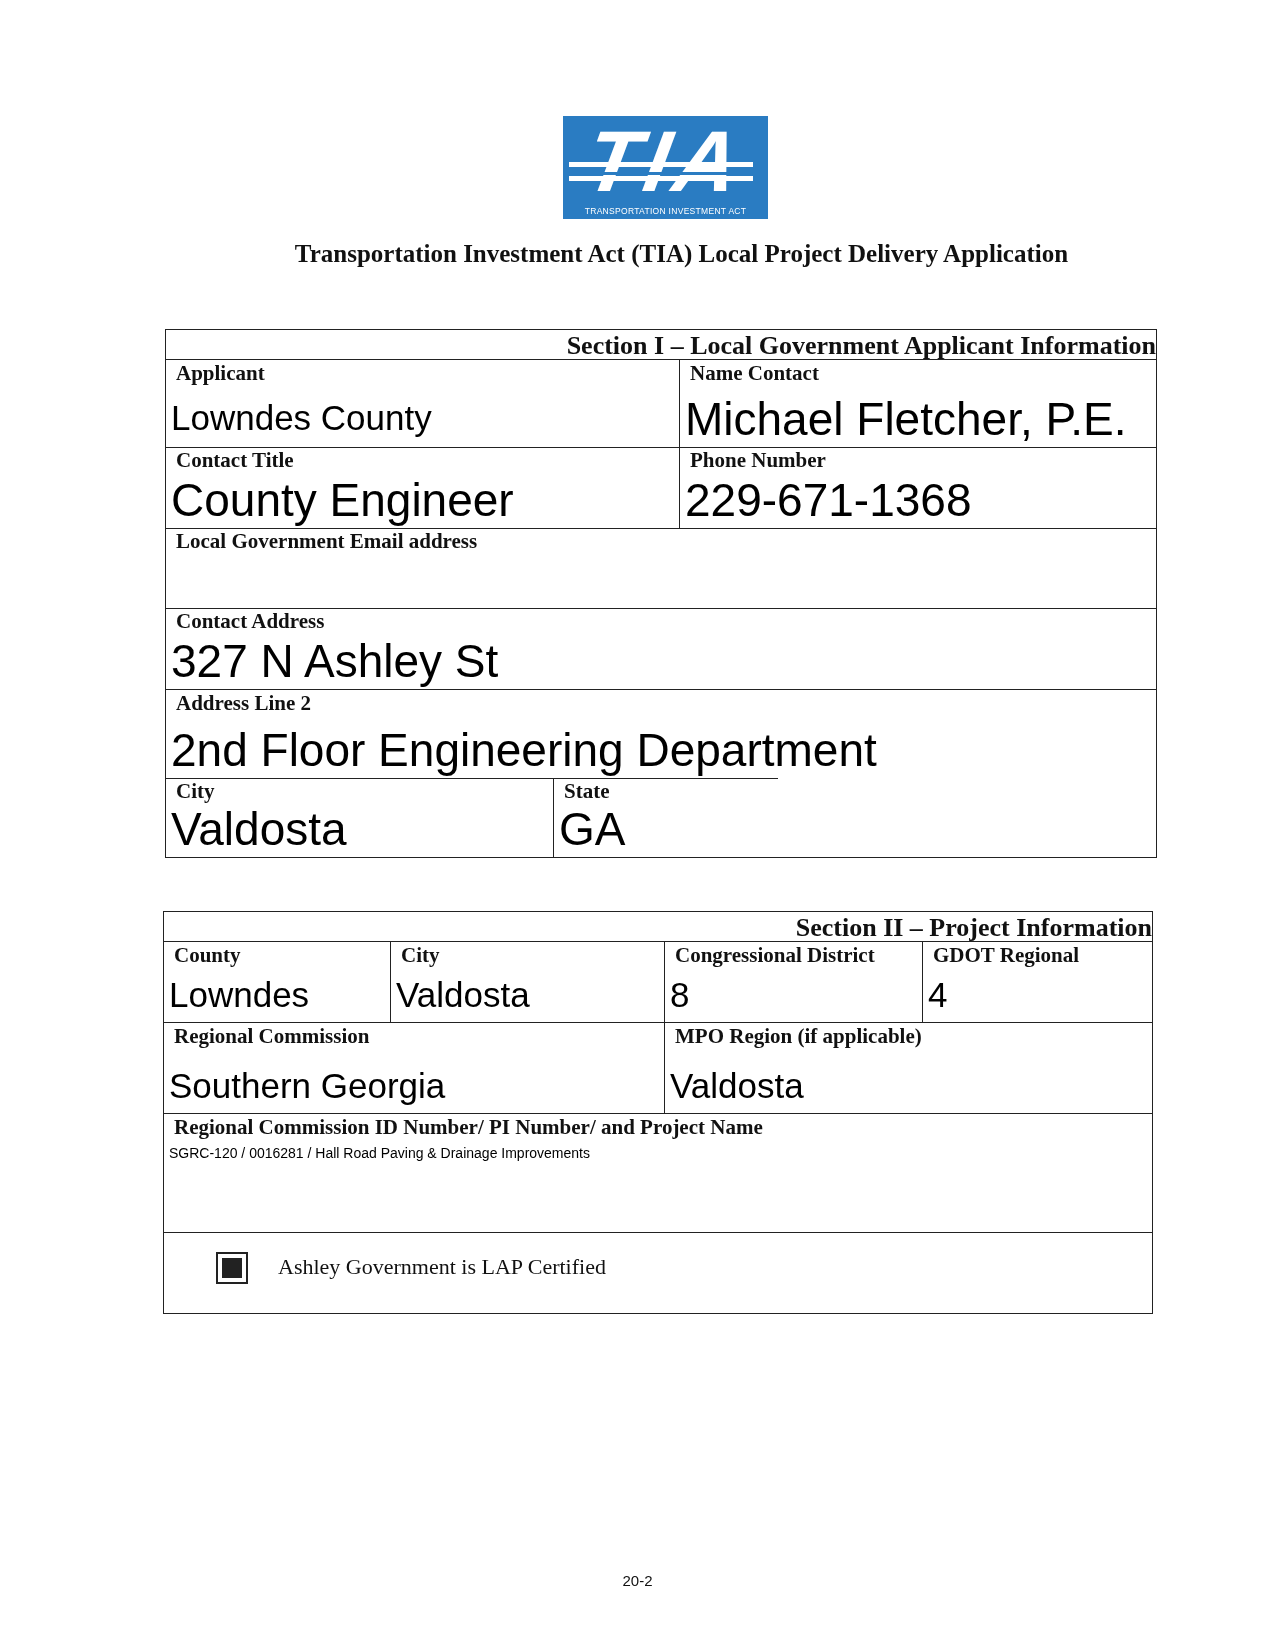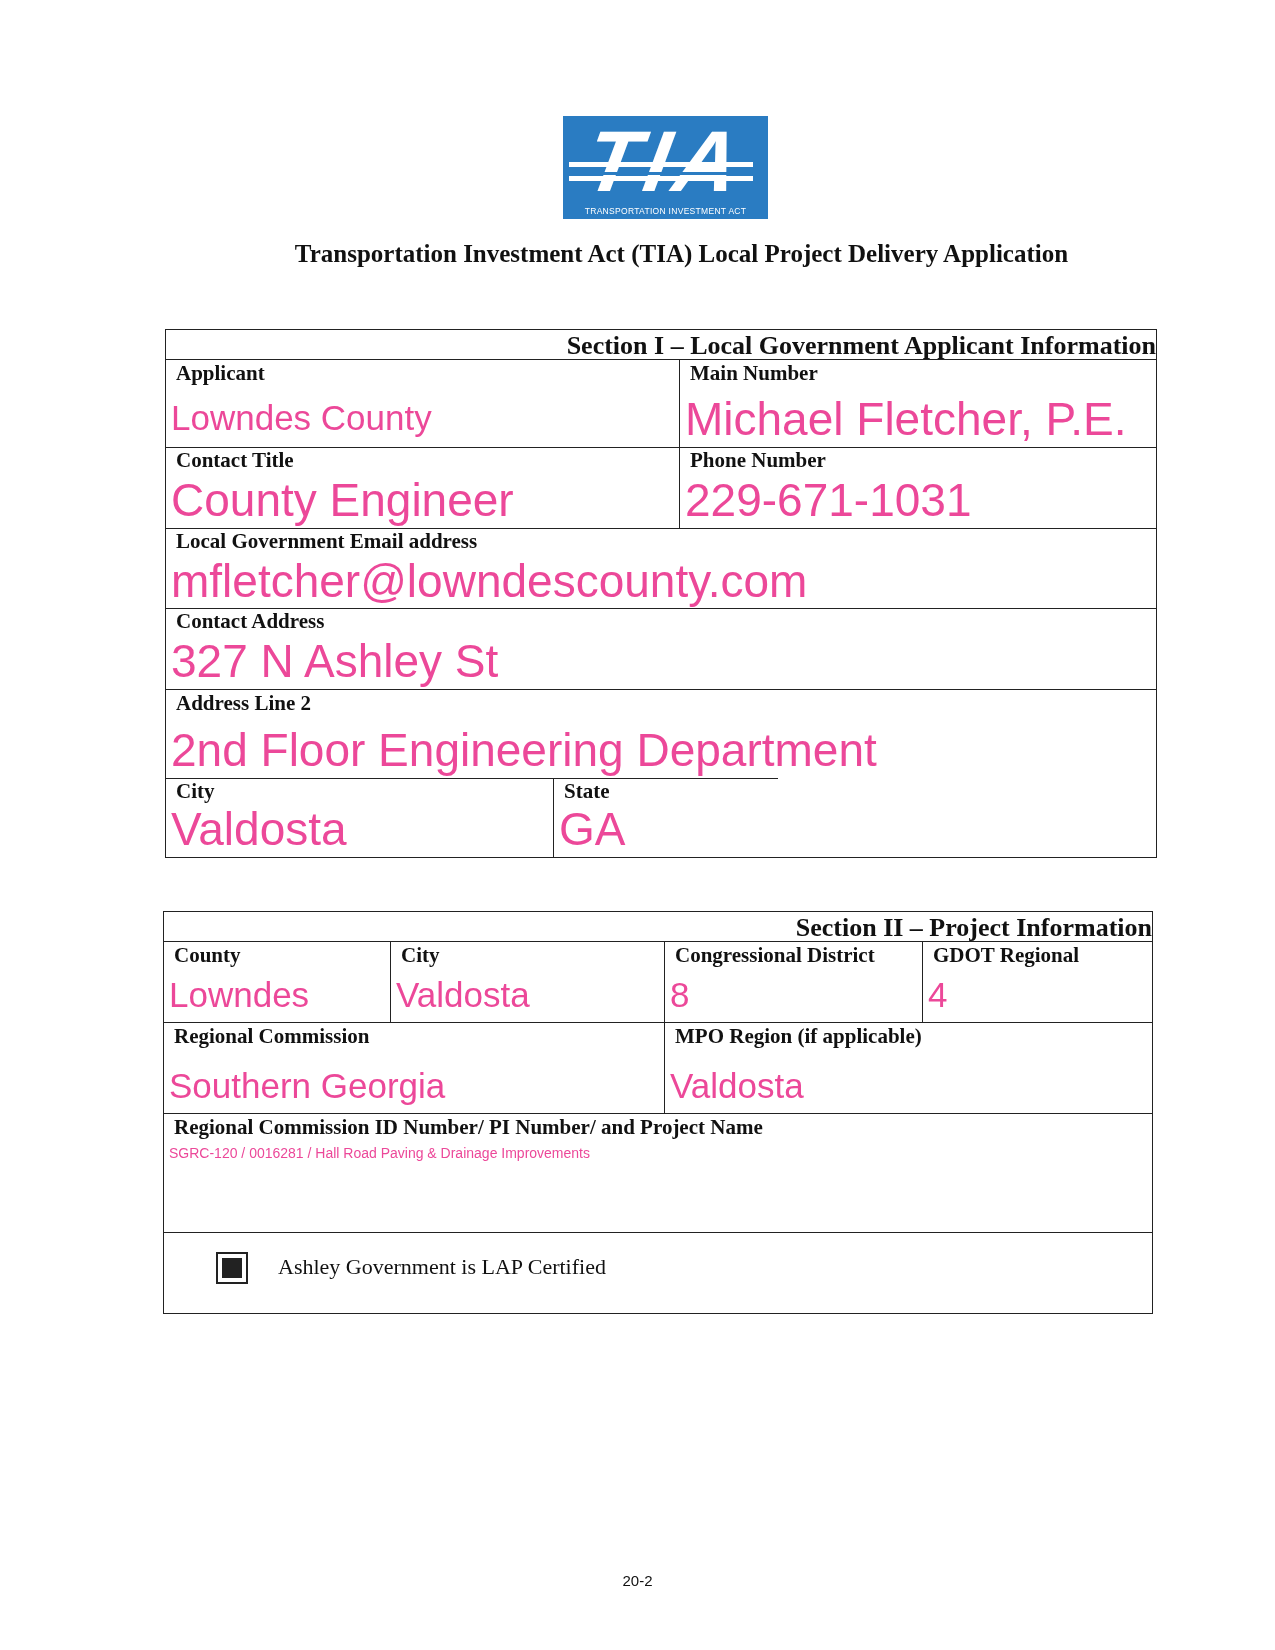--- a/index.html
+++ b/index.html
@@ -16,21 +16,21 @@
 
   .doc-title { position:absolute; left:0; top:240px; width:1275px; text-align:center; font-family:"Liberation Serif", serif; font-weight:bold; font-size:25px;padding-left:44px; }
 
   
   .tbl { position:absolute; border:1.5px solid #222; box-sizing:border-box; }
   .cell { position:absolute; box-sizing:border-box; }
   .bt { border-top:1.5px solid #222; }
   .bl { border-left:1.5px solid #222; }
   .sec-head { position:absolute; left:8px; right:0; text-align:right; font-family:"Liberation Serif", serif; font-weight:bold; font-size:26px; }
   .lbl { position:absolute; left:10px; font-family:"Liberation Serif", serif; font-weight:bold; font-size:21px; white-space:nowrap; }
-  .val { position:absolute; left:5px; font-family:"Liberation Sans", sans-serif; white-space:nowrap; color:#ec4899; }
+  .val { position:absolute; left:5px; font-family:"Liberation Sans", sans-serif; white-space:nowrap; color:#000000; }
 
   .check { position:absolute; width:32px; height:32px; border:2px solid #222; box-sizing:border-box; background:#fff; }
   .check .fill { position:absolute; left:4px; top:4px; right:4px; bottom:4px; background:#222; }
   .check-label { position:absolute; font-family:"Liberation Serif", serif; font-size:22px; white-space:nowrap; }
 
   .page-num { position:absolute; left:0; width:1275px; top:1572px; text-align:center; font-family:"Liberation Sans", sans-serif; font-size:15px; }
 </style>
 </head>
 <body>
 
@@ -45,36 +45,35 @@
 <div class="doc-title">Transportation Investment Act (TIA) Local Project Delivery Application</div>
 
 <div class="tbl" style="left:165px; top:329px; width:992px; height:529px;">
   <div class="sec-head" style="top:1px;">Section I – Local Government Applicant Information</div>
 
   <div class="cell bt" style="left:0; top:29px; width:513px; height:88px;">
     <div class="lbl" style="top:1px;">Applicant</div>
     <div class="val" style="top:38px; font-size:35px;">Lowndes County</div>
   </div>
   <div class="cell bt bl" style="left:513px; top:29px; width:477px; height:88px;">
-    <div class="lbl" style="top:1px;">Main Number</div>
+    <div class="lbl" style="top:1px;">Name Contact</div>
     <div class="val" style="top:32px; font-size:46px;">Michael Fletcher, P.E.</div>
   </div>
 
   <div class="cell bt" style="left:0; top:117px; width:513px; height:81px;">
     <div class="lbl" style="top:0px;">Contact Title</div>
     <div class="val" style="top:25px; font-size:46px;">County Engineer</div>
   </div>
   <div class="cell bt bl" style="left:513px; top:117px; width:477px; height:81px;">
     <div class="lbl" style="top:0px;">Phone Number</div>
-    <div class="val" style="top:25px; font-size:46px;">229-671-1031</div>
+    <div class="val" style="top:25px; font-size:46px;">229-671-1368</div>
   </div>
 
   <div class="cell bt" style="left:0; top:198px; width:990px; height:80px;">
     <div class="lbl" style="top:0px;">Local Government Email address</div>
-    <div class="val" style="top:25px; font-size:46px;">mfletcher@lowndescounty.com</div>
   </div>
 
   <div class="cell bt" style="left:0; top:278px; width:990px; height:81px;">
     <div class="lbl" style="top:0px;">Contact Address</div>
     <div class="val" style="top:25px; font-size:46px;">327 N Ashley St</div>
   </div>
 
   <div class="cell bt" style="left:0; top:359px; width:990px; height:89px;">
     <div class="lbl" style="top:1px;">Address Line 2</div>
     <div class="val" style="top:33px; font-size:46px;">2nd Floor Engineering Department</div>

